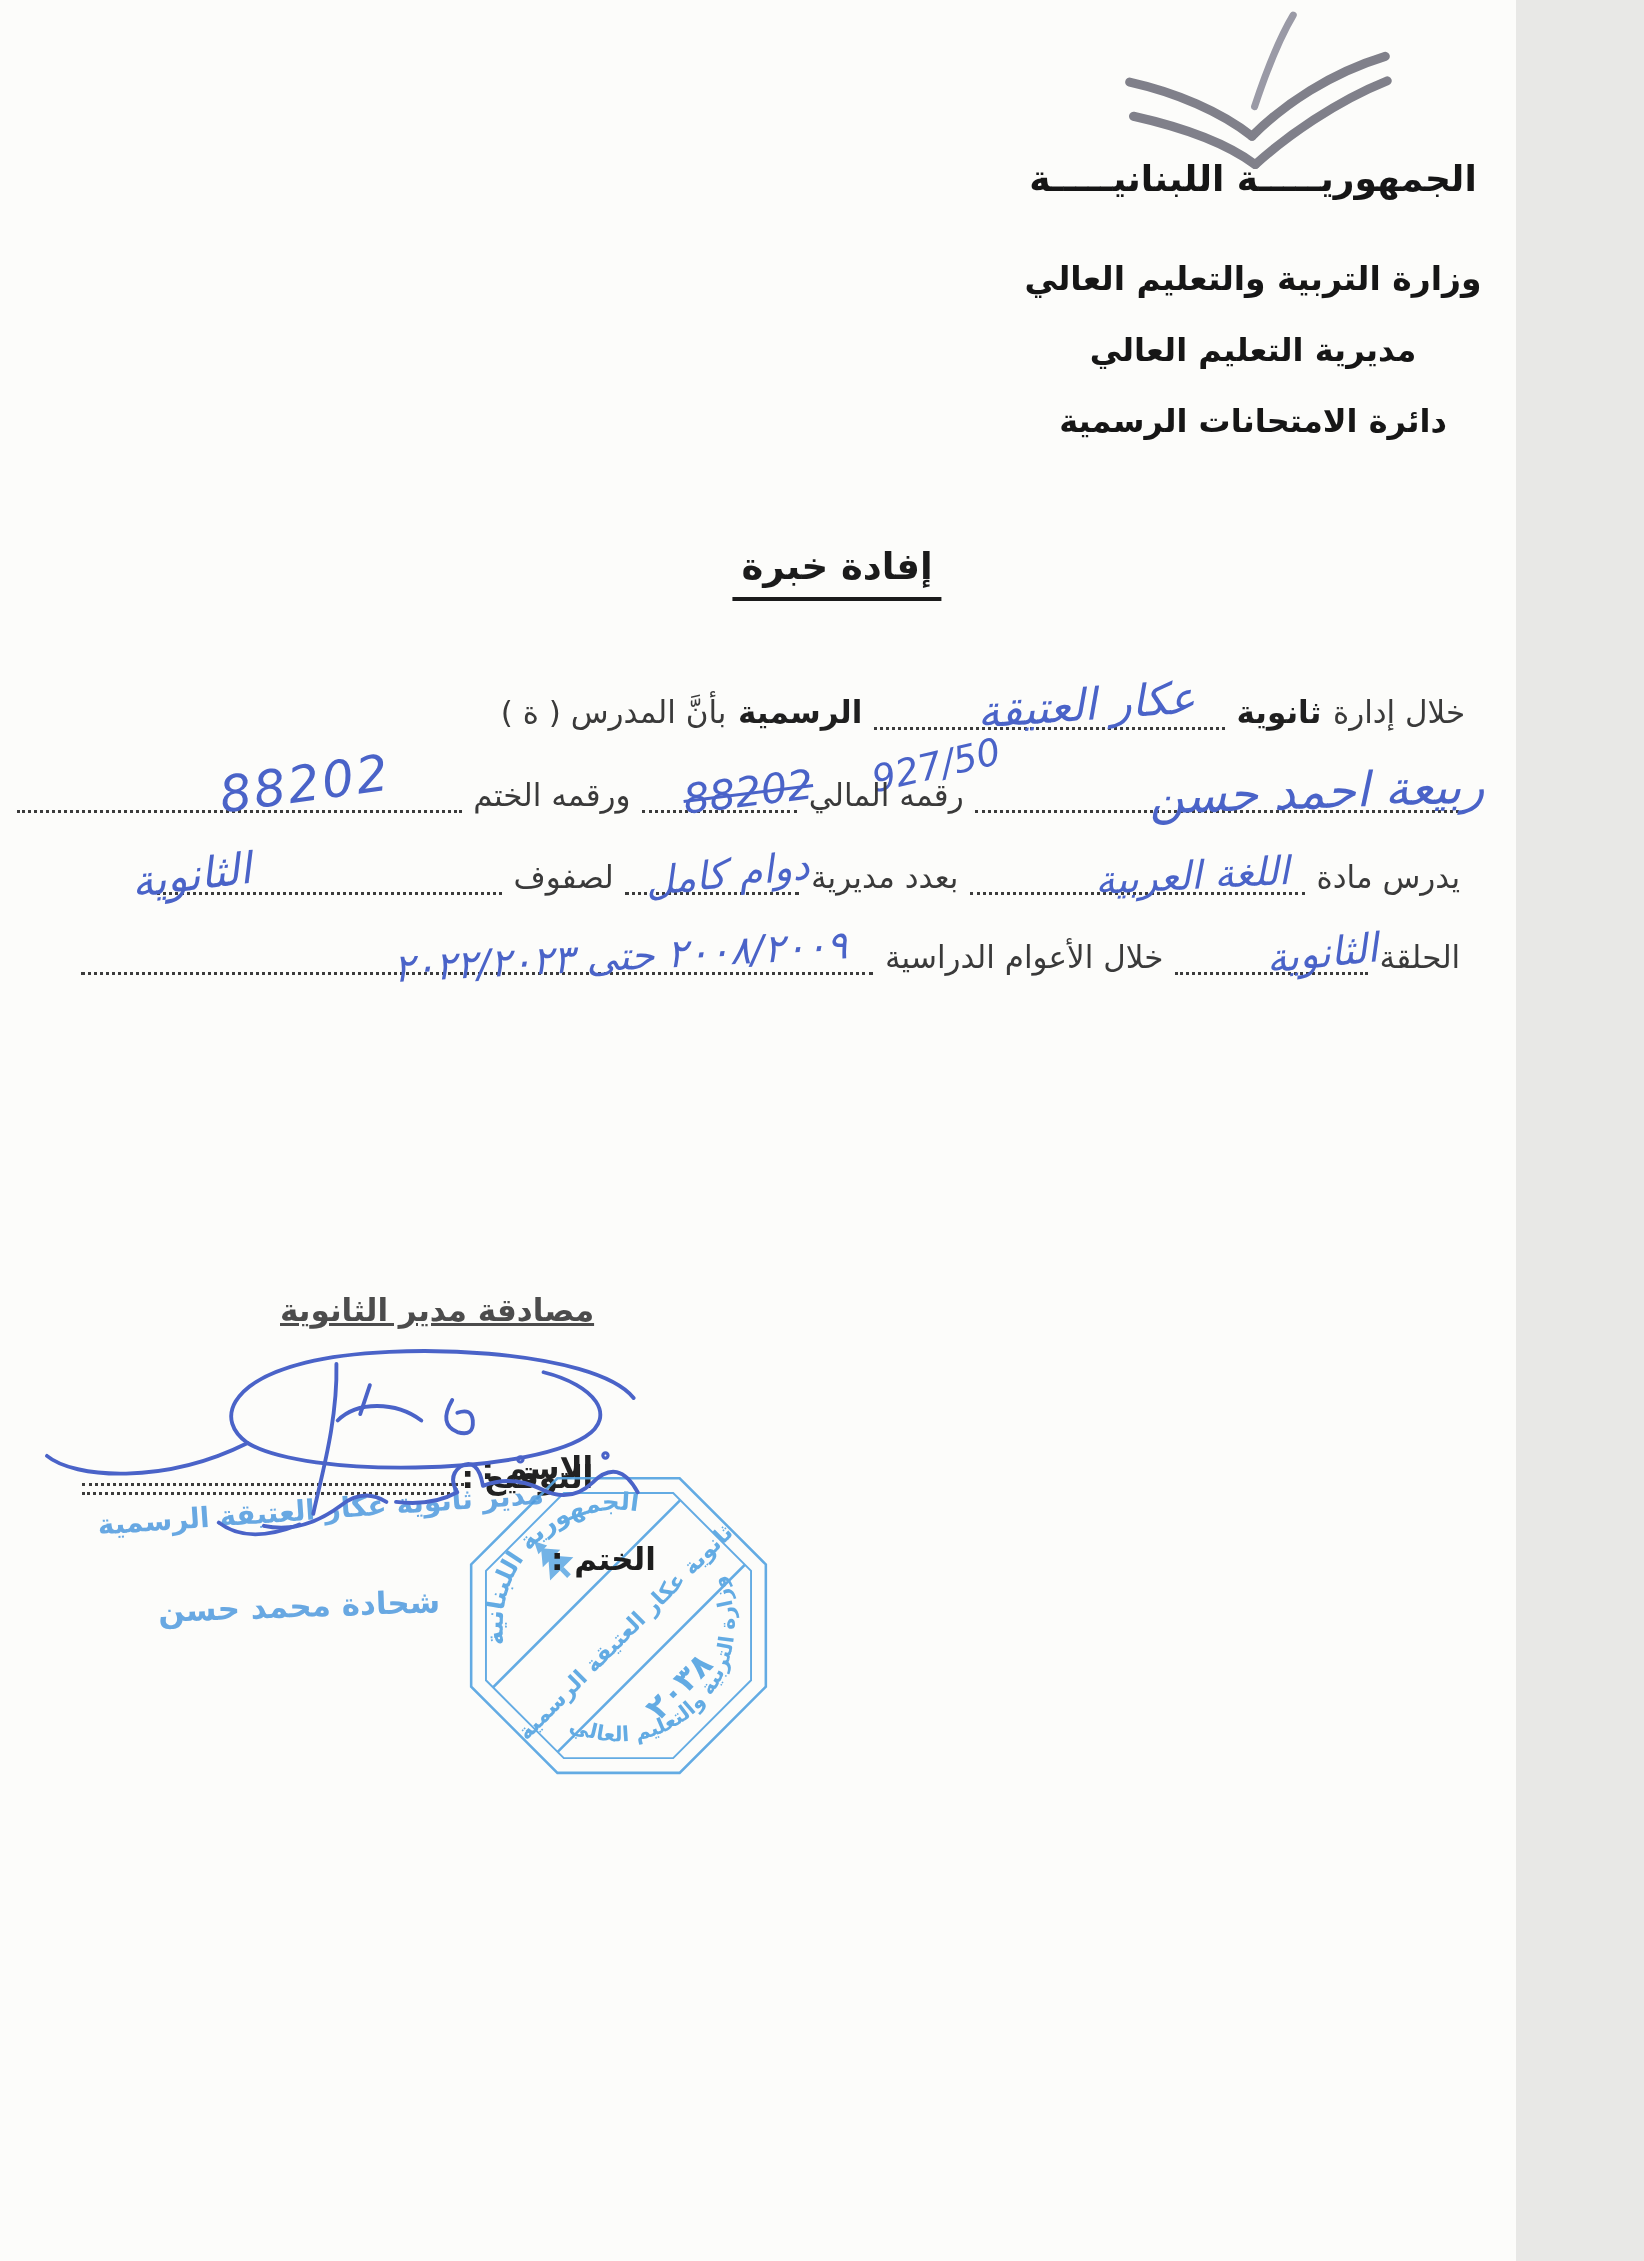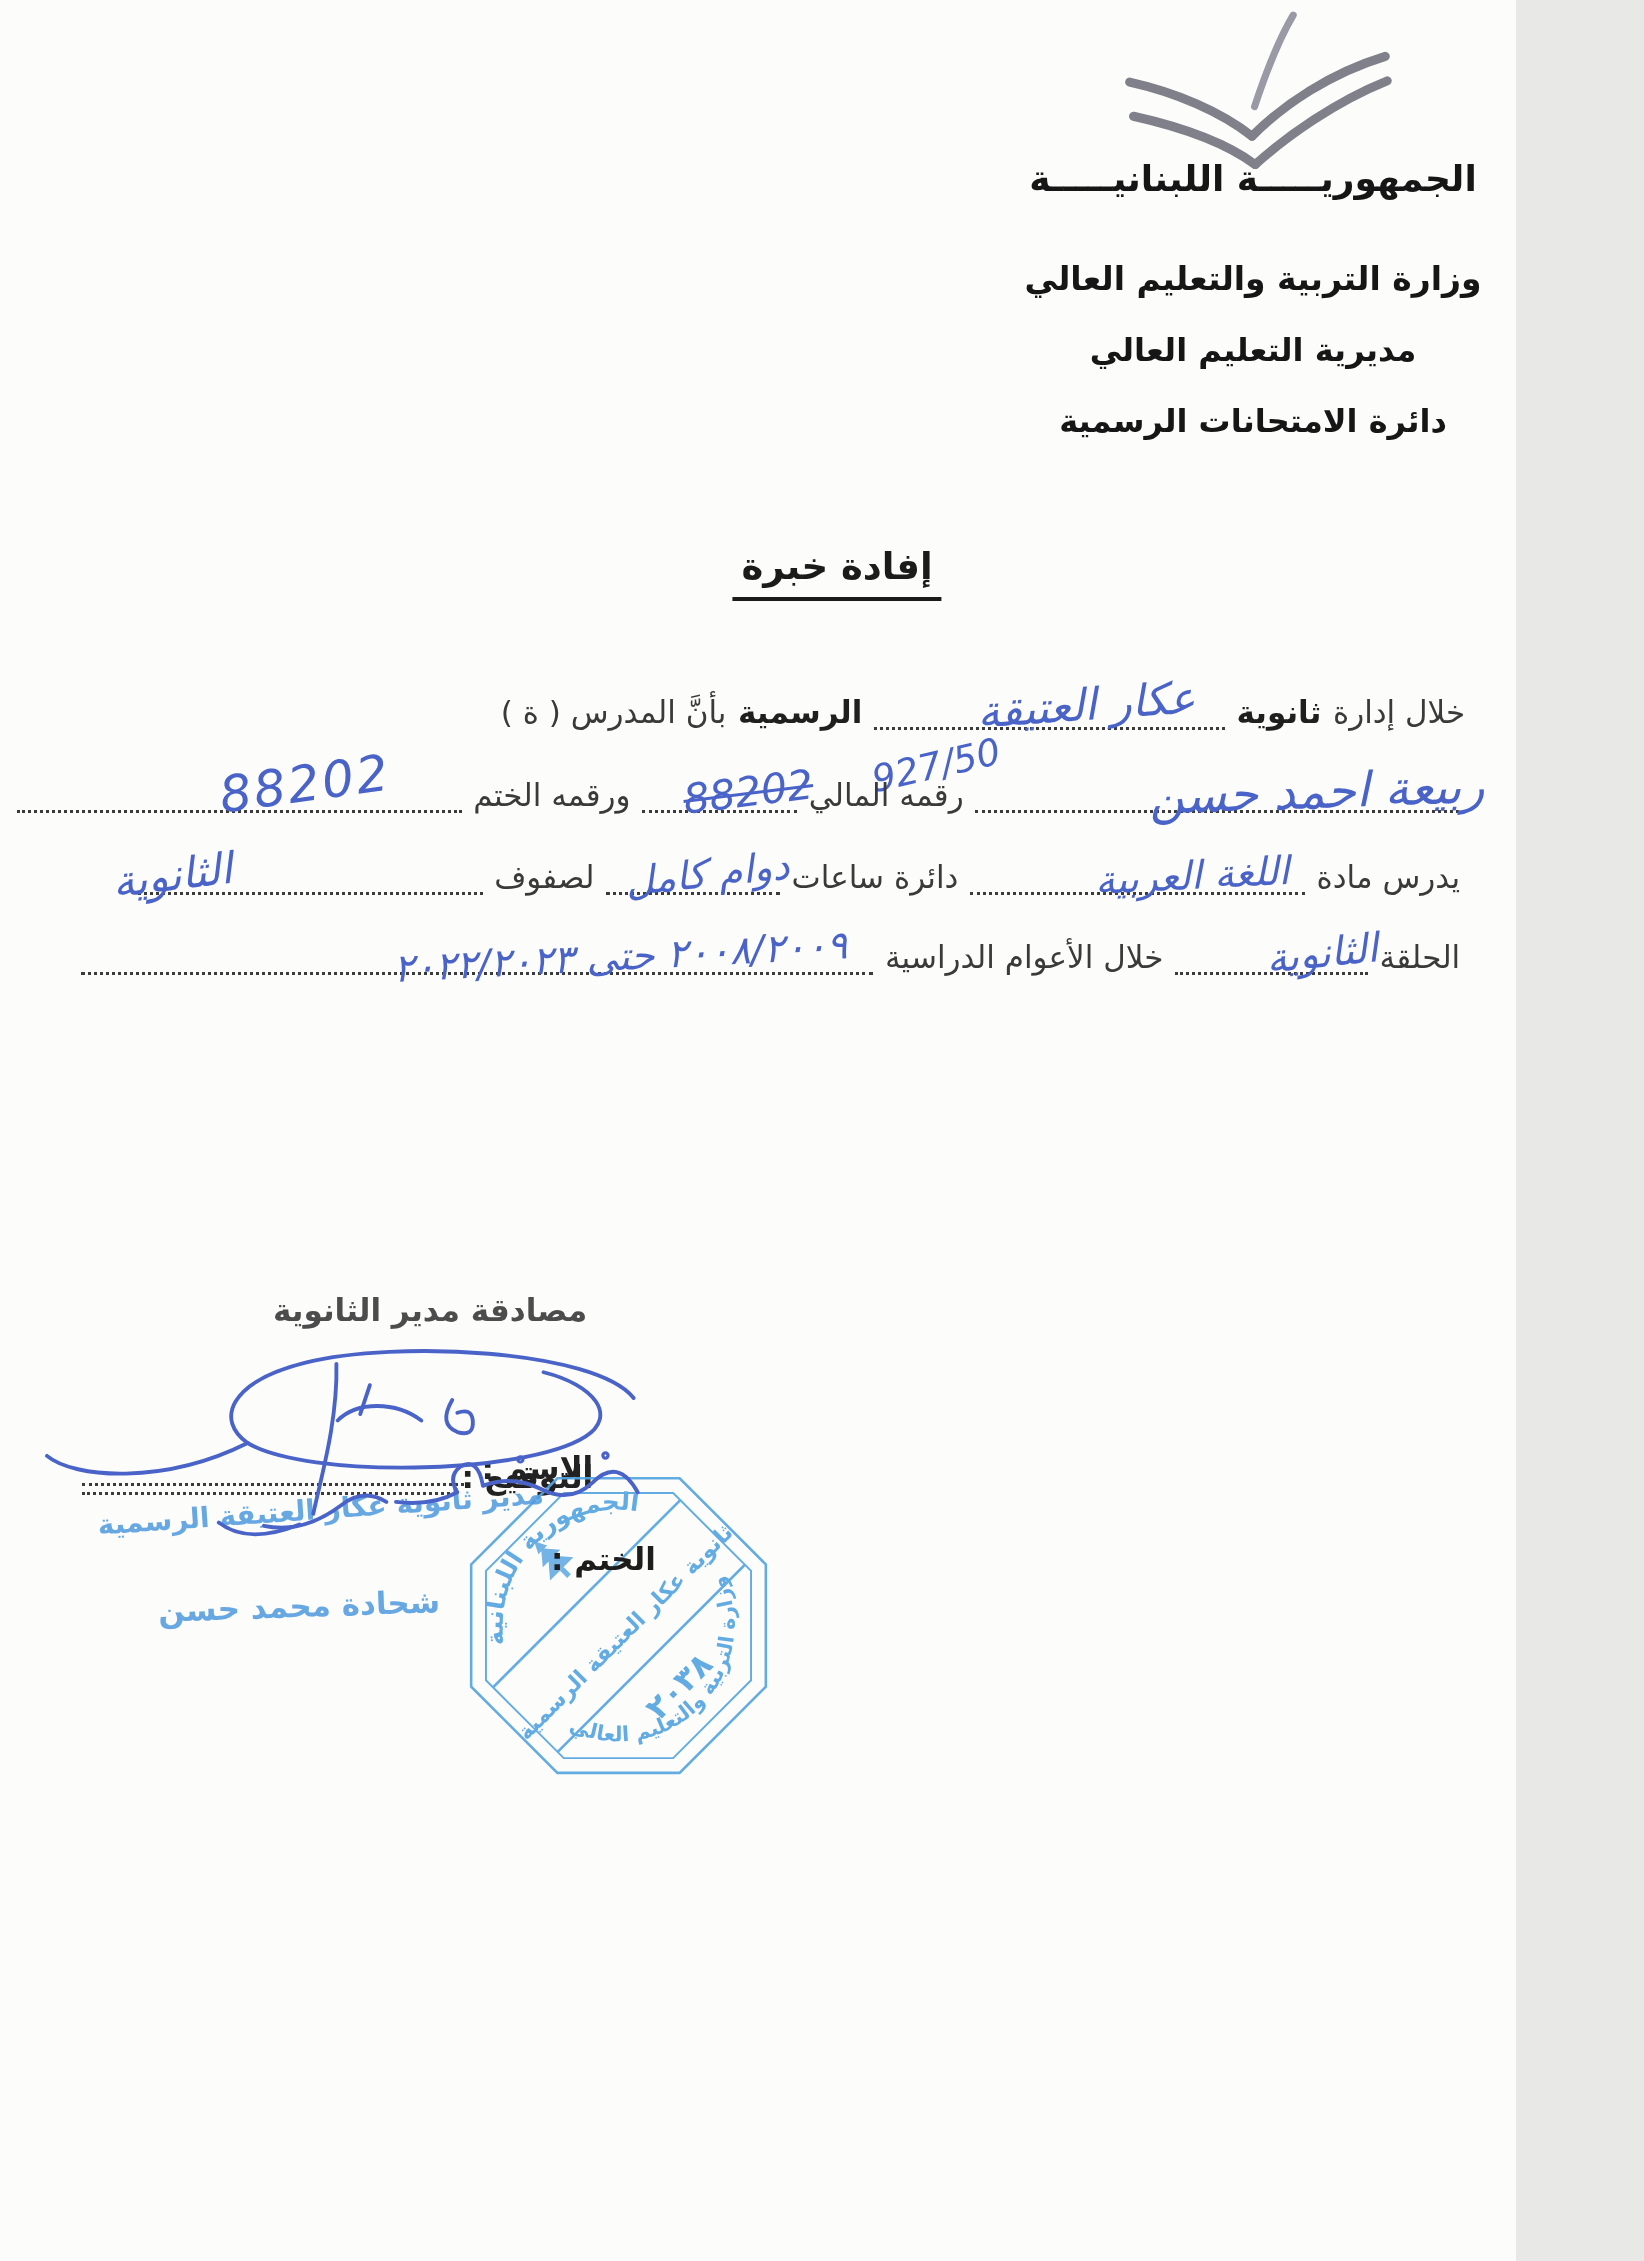--- a/index.html
+++ b/index.html
@@ -90,21 +90,21 @@
     <span class="dots" style="width:445px;">
       <span class="hand" style="font-size:50px;bottom:1.3px;right:71px;transform:rotate(-8deg);letter-spacing:2.6px;">88202</span>
     </span>
   </div>
 
   <div class="row" style="top:859px;right:50px;">
     <span>يدرس مادة</span>
     <span class="dots" style="width:335px;">
       <span class="hand" style="font-size:39px;bottom:-2.6px;right:16px;transform:rotate(-3deg);">اللغة العربية</span>
     </span>
-    <span>دائرة ساعات</span>
+    <span>بعدد مديرية</span>
     <span class="dots" style="width:174px;">
       <span class="hand" style="font-size:39px;bottom:-1.3px;right:-9.7px;transform:rotate(-6deg);">دوام كامل</span>
     </span>
     <span>لصفوف</span>
     <span class="dots" style="width:345px;">
       <span class="hand" style="font-size:43px;bottom:-5.2px;left:-26px;transform:rotate(-7deg);">الثانوية</span>
     </span>
   </div>
 
   <div class="row" style="top:939px;right:50px;">
@@ -112,21 +112,21 @@
     <span class="dots" style="width:193px;">
       <span class="hand" style="font-size:40px;bottom:-1.3px;right:-9.7px;transform:rotate(-6deg);">الثانوية</span>
     </span>
     <span>خلال الأعوام الدراسية</span>
     <span class="dots" style="width:792px;">
       <span class="hand" style="font-size:39px;bottom:-3.9px;right:26px;transform:rotate(-3deg);letter-spacing:7.7px;">٢٠٠٨/٢٠٠٩ حتى ٢٠٢٢/٢٠٢٣</span>
     </span>
   </div>
 
 
-  <div class="grey-head" style="left:273px;top:1292px;">مصادقة مدير الثانوية</div>
+  <div class="grey-head" style="left:280px;top:1292px;text-decoration:underline;">مصادقة مدير الثانوية</div>
 
   <div class="row" style="top:1450px;right:917px;width:523px;">
     <span class="lab">الاسم :</span>
     <span class="dots" style="flex:1;"></span>
   </div>
 
   <div class="row" style="top:1459px;right:917px;width:523px;">
     <span class="lab">التوقيع :</span>
     <span class="dots" style="flex:1;"></span>
   </div>

